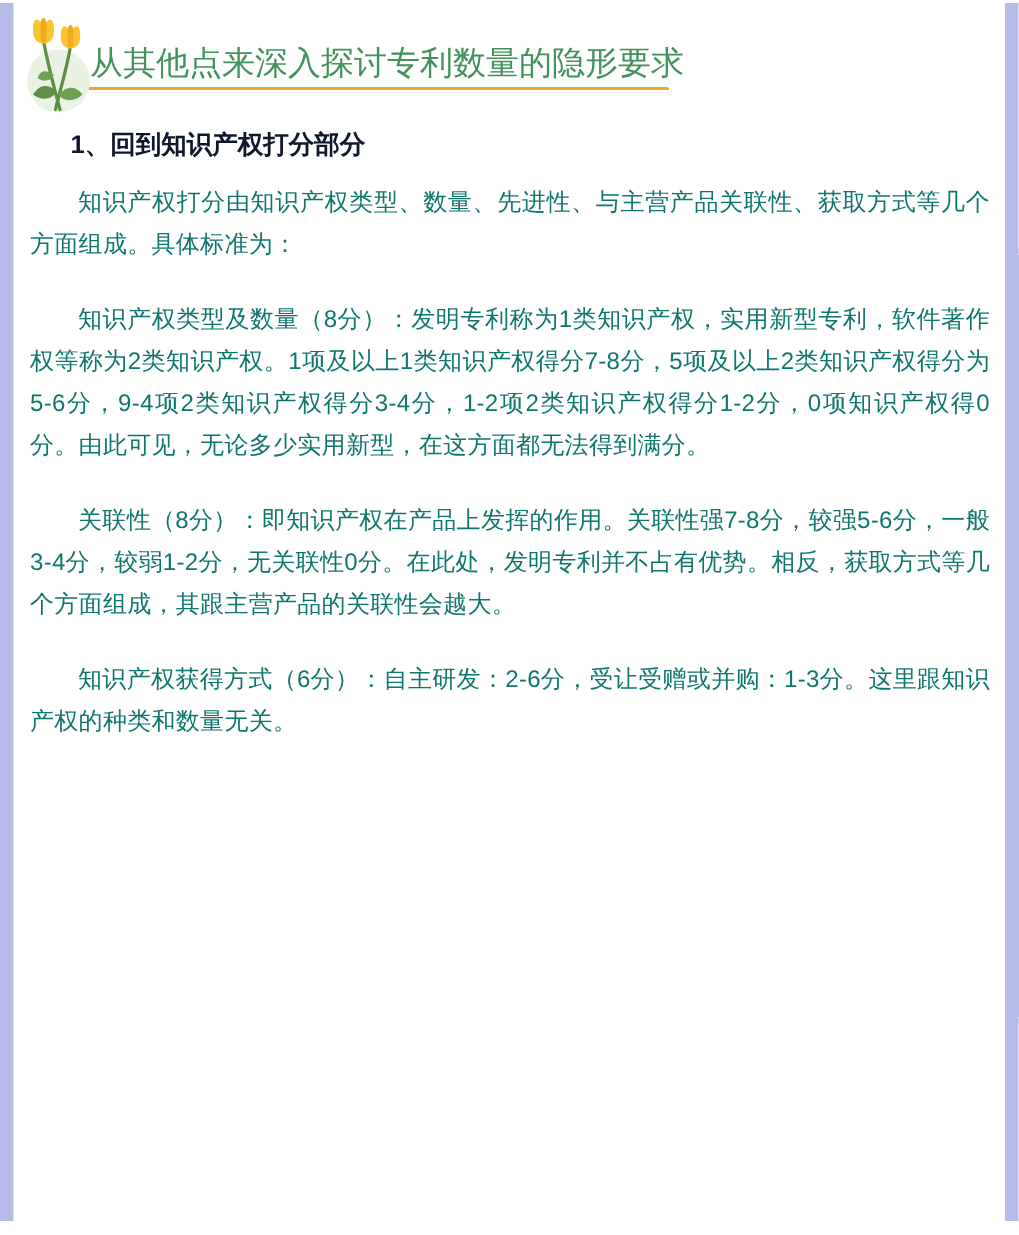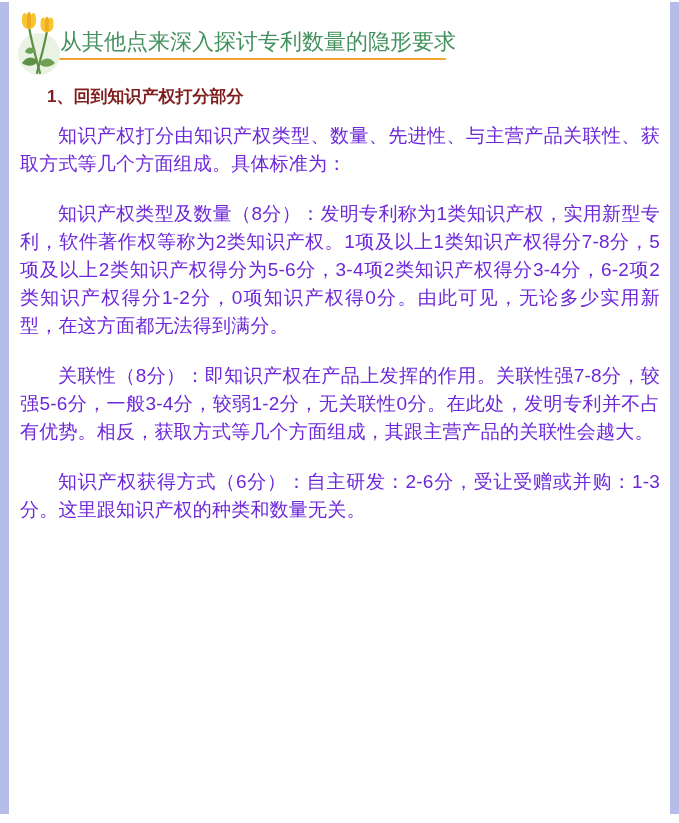--- a/index.html
+++ b/index.html
@@ -23,25 +23,25 @@
   .flower{position:absolute;left:16px;top:10px;width:46px;height:68px;z-index:2;}
   .section-title{
     position:absolute;left:60px;top:28px;margin:0;
     font-size:22px;line-height:28px;font-weight:400;
     color:#43915c;white-space:nowrap;z-index:2;
   }
 
   .main{padding:0 19px 0 20px;}
   .sub-heading{
     margin:2px 0 11px 0;padding-left:27px;
-    font-size:17px;line-height:28px;font-weight:700;color:#7f1d1d;
+    font-size:17px;line-height:28px;font-weight:700;color:#0f172a;
   }
   .para{
     margin:0 0 22px 0;
-    font-size:19px;line-height:28px;color:#6d28d9;
+    font-size:16px;line-height:28px;color:#0f766e;
     text-align:justify;text-indent:2em;
     letter-spacing:0.2px;
   }
   .para:last-child{margin-bottom:0;}
 </style>
 </head>
 <body>
 
 <div class="page">
   <div class="edge-stripe left"></div>
@@ -64,17 +64,17 @@
         <path d="M-7,-1 C-7,-7 -4,-9 -2,-5 C-1,-9 1,-9 2,-5 C4,-9 7,-7 7,-1 L7,1 C7,6 4,9 0,9 C-4,9 -7,6 -7,1 Z" fill="#f8c52e"></path>
         <path d="M-2,-5 C-1,-9 1,-9 2,-5 L2,7 C1,8.6 -1,8.6 -2,7 Z" fill="#efaa22"></path>
       </g>
     </svg>
     <h1 class="section-title">从其他点来深入探讨专利数量的隐形要求</h1>
   </div>
 
   <div class="main">
     <h2 class="sub-heading">1、回到知识产权打分部分</h2>
     <p class="para">知识产权打分由知识产权类型、数量、先进性、与主营产品关联性、获取方式等几个方面组成。具体标准为：</p>
-    <p class="para">知识产权类型及数量（8分）：发明专利称为1类知识产权，实用新型专利，软件著作权等称为2类知识产权。1项及以上1类知识产权得分7-8分，5项及以上2类知识产权得分为5-6分，3-4项2类知识产权得分3-4分，6-2项2类知识产权得分1-2分，0项知识产权得0分。由此可见，无论多少实用新型，在这方面都无法得到满分。</p>
+    <p class="para">知识产权类型及数量（8分）：发明专利称为1类知识产权，实用新型专利，软件著作权等称为2类知识产权。1项及以上1类知识产权得分7-8分，5项及以上2类知识产权得分为5-6分，9-4项2类知识产权得分3-4分，1-2项2类知识产权得分1-2分，0项知识产权得0分。由此可见，无论多少实用新型，在这方面都无法得到满分。</p>
     <p class="para">关联性（8分）：即知识产权在产品上发挥的作用。关联性强7-8分，较强5-6分，一般3-4分，较弱1-2分，无关联性0分。在此处，发明专利并不占有优势。相反，获取方式等几个方面组成，其跟主营产品的关联性会越大。</p>
     <p class="para">知识产权获得方式（6分）：自主研发：2-6分，受让受赠或并购：1-3分。这里跟知识产权的种类和数量无关。</p>
   </div>
 </div>
 
 </body></html>

